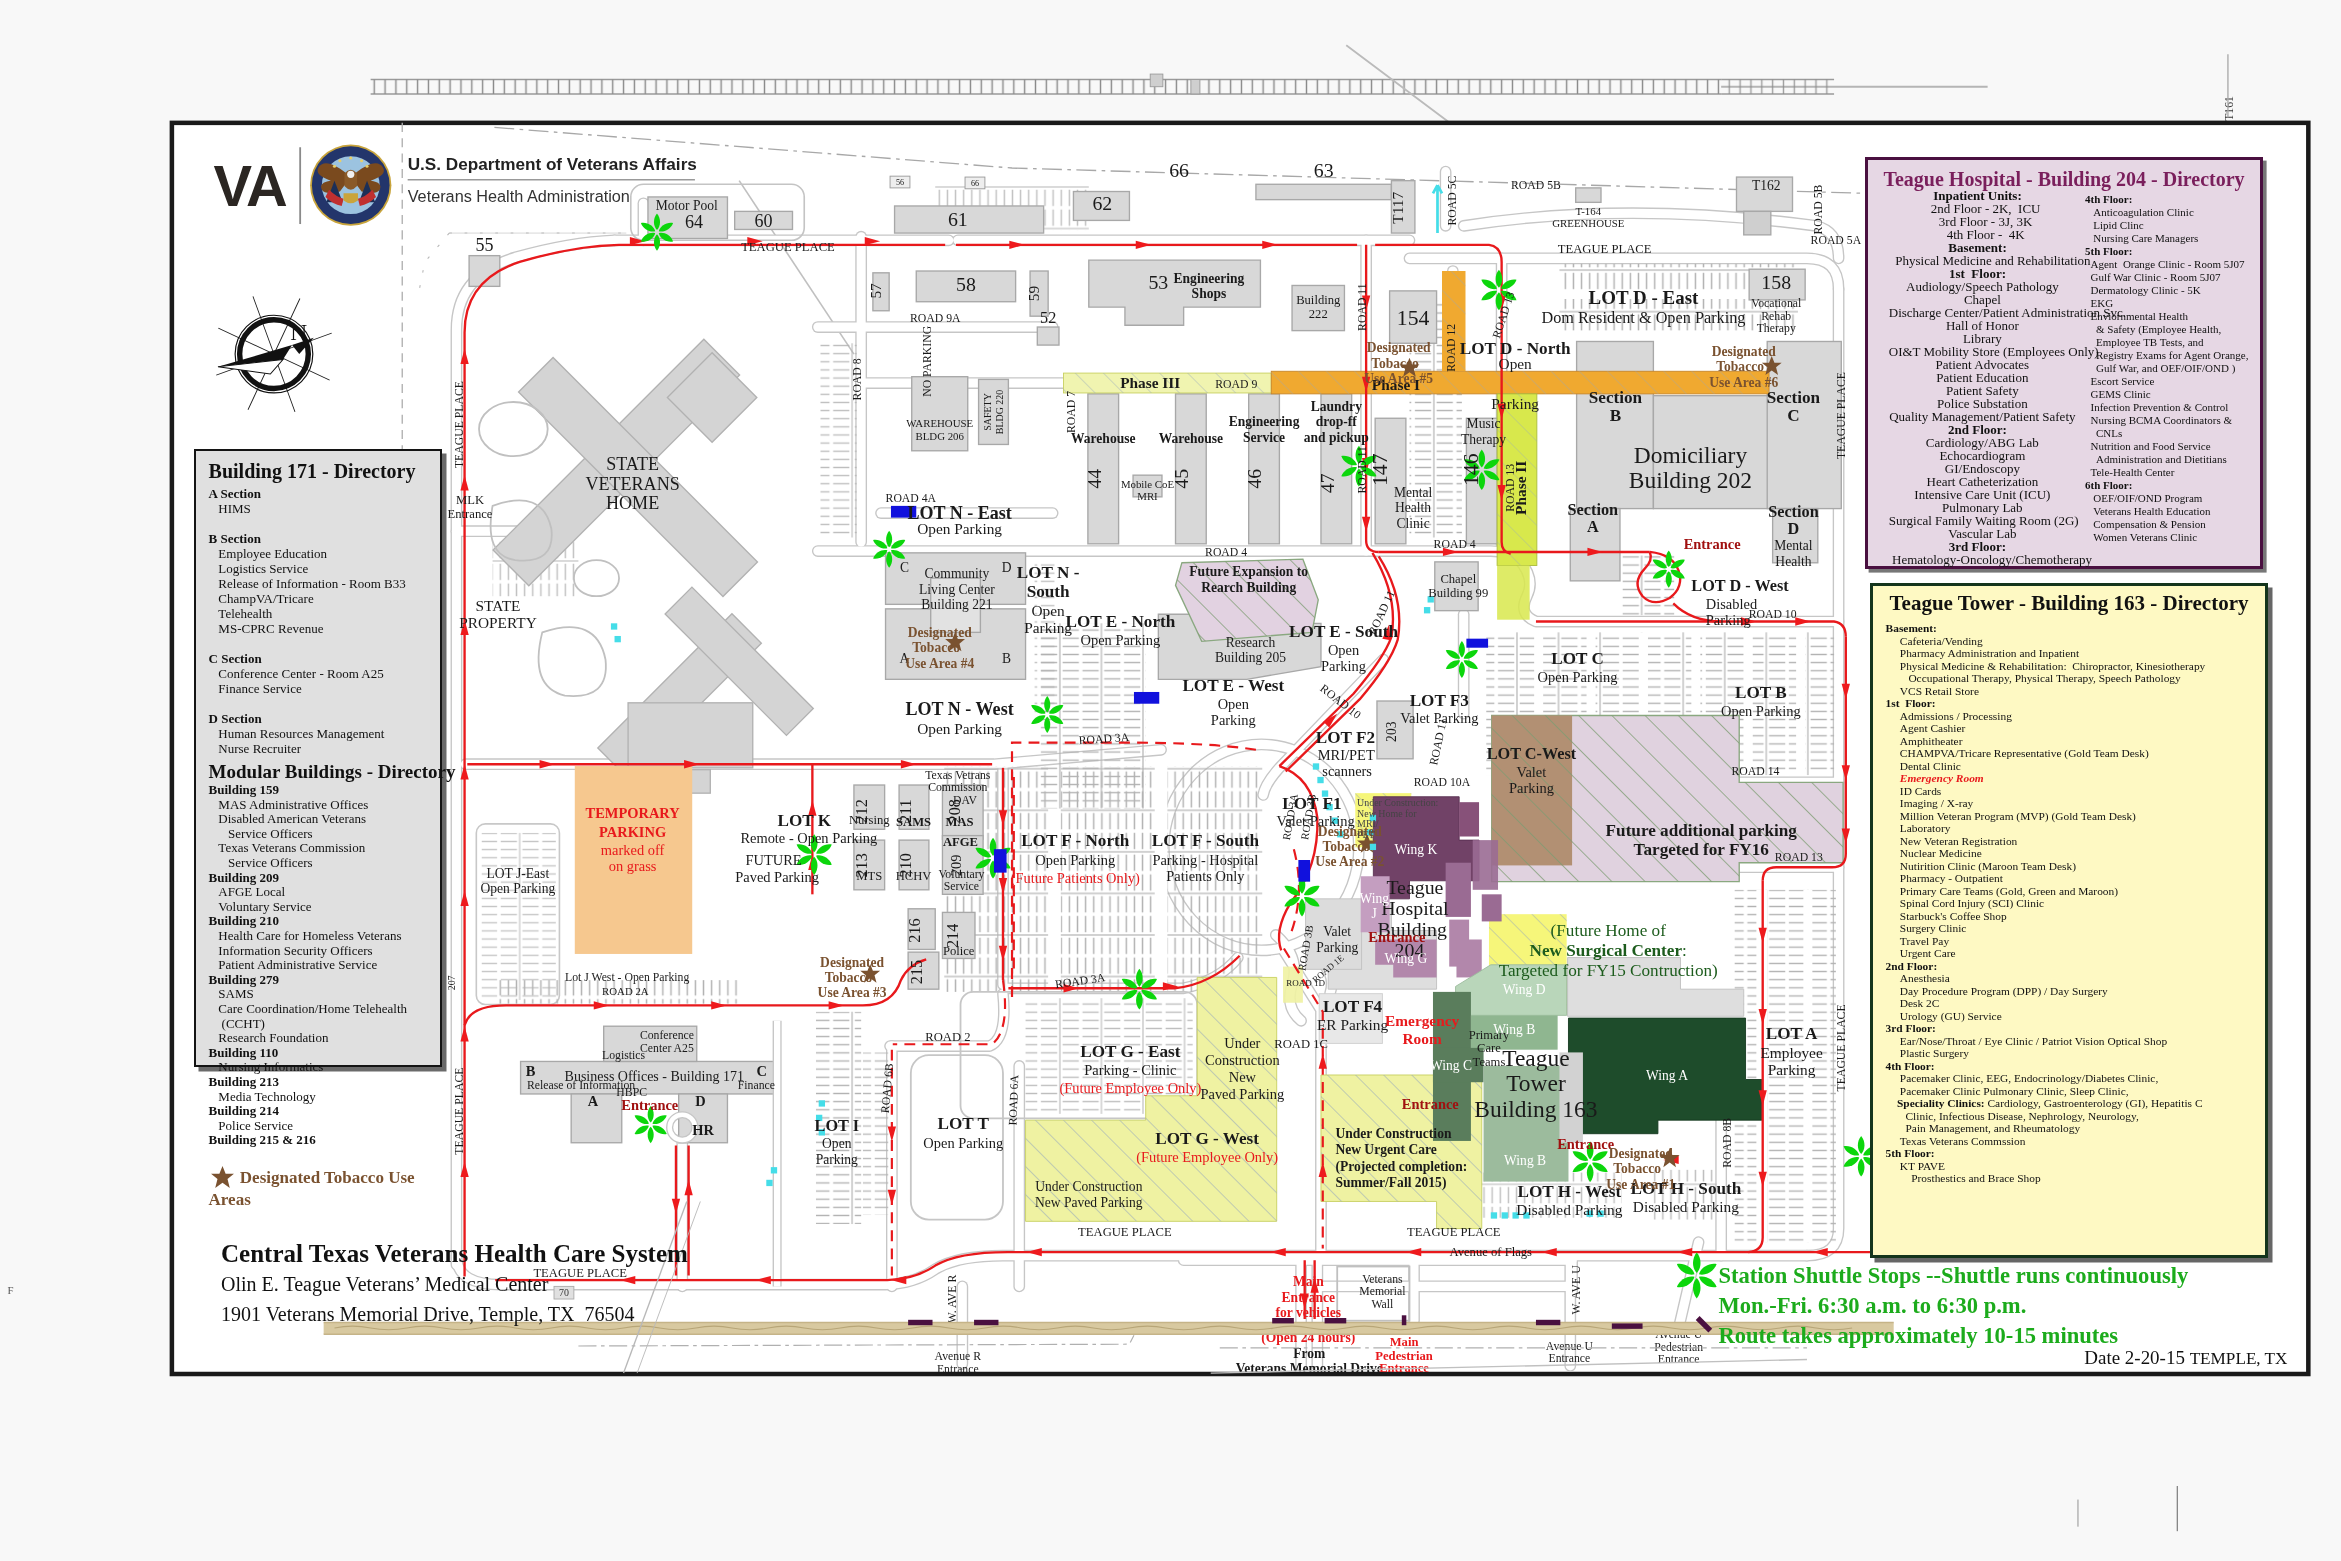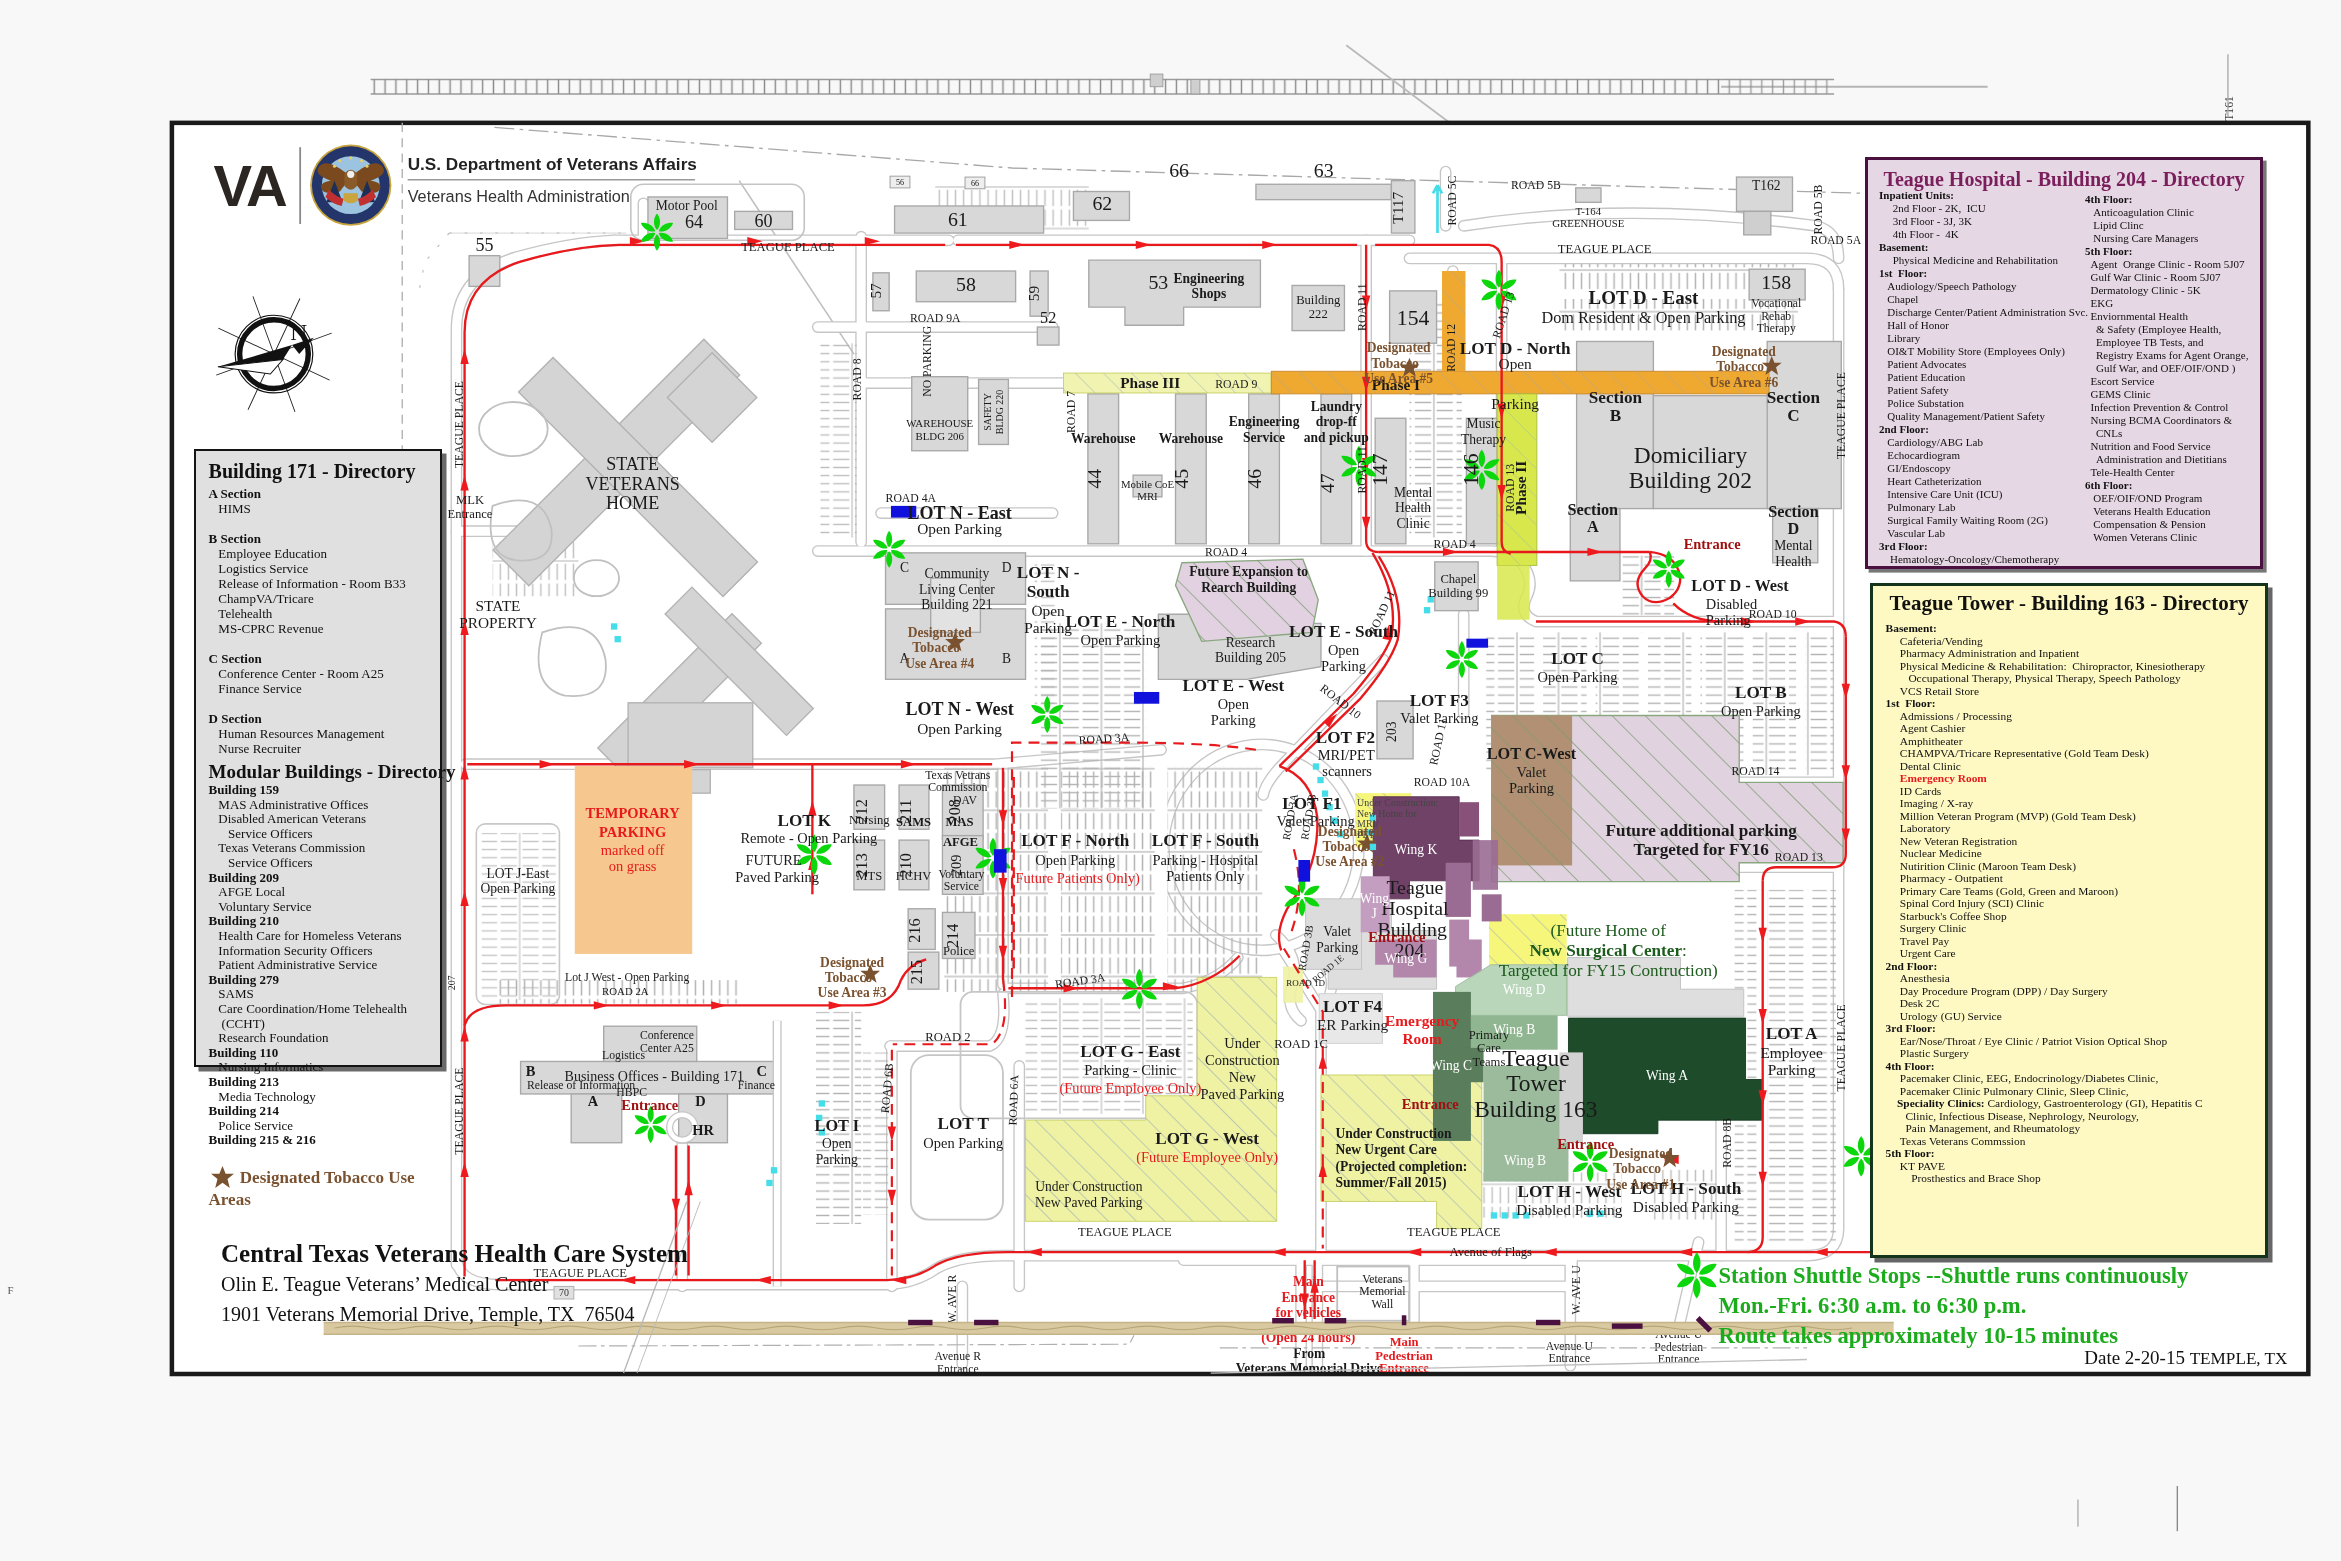--- a/index.html
+++ b/index.html
@@ -1237,21 +1237,21 @@
 <div class="ps" style="font-size:17px;font-weight:bold;color:#7a5230;margin-top:17px;">
 <svg width="27" height="25" viewBox="-12 -12 24 24" style="vertical-align:-7.2px;">
           <path d="M0,-11 L3,-3.5 L11,-3.5 L4.8,1.5 L7,10 L0,5 L-7,10 L-4.8,1.5 L-11,-3.5 L-3,-3.5 Z" fill="#7a5230"></path>
         </svg>
 Designated Tobacco Use Areas</div>
 </div>
 
 <div class="panel" style="left:1865px;top:157px;width:398px;height:412px;background:#e6d7e4;border:3.6px solid #4a1040;box-shadow:3.6px 3.6px 0 #777;">
 <div class="ps" style="font-size:20px;font-weight:bold;color:#7a1f5c;text-align:center;margin-top:8px;white-space:nowrap;">Teague Hospital - Building 204 - Directory</div>
 <div style="position:absolute;left:11px;top:29px;width:197px;" class="ps">
-<div style="font-size:11px;line-height:13px;white-space:nowrap;">
+<div style="font-size:13px;line-height:13px;white-space:nowrap;text-align:center;">
 <b>Inpatient Units:</b><br>
 &nbsp;&nbsp;&nbsp;&nbsp;&nbsp;2nd Floor - 2K,&nbsp; ICU<br>
 &nbsp;&nbsp;&nbsp;&nbsp;&nbsp;3rd Floor - 3J, 3K<br>
 &nbsp;&nbsp;&nbsp;&nbsp;&nbsp;4th Floor -&nbsp; 4K<br>
 <b>Basement:</b><br>
 &nbsp;&nbsp;&nbsp;&nbsp;&nbsp;Physical Medicine and Rehabilitation<br>
 <b>1st&nbsp; Floor:</b><br>
 &nbsp;&nbsp;&nbsp;Audiology/Speech Pathology<br>
 &nbsp;&nbsp;&nbsp;Chapel<br>
 &nbsp;&nbsp;&nbsp;Discharge Center/Patient Administration Svc.<br>
@@ -1318,21 +1318,21 @@
 &nbsp;&nbsp;&nbsp;&nbsp;&nbsp;Pharmacy Administration and Inpatient<br>
 &nbsp;&nbsp;&nbsp;&nbsp;&nbsp;Physical Medicine &amp; Rehabilitation:&nbsp; Chiropractor, Kinesiotherapy<br>
 &nbsp;&nbsp;&nbsp;&nbsp;&nbsp;&nbsp;&nbsp;&nbsp;Occupational Therapy, Physical Therapy, Speech Pathology<br>
 &nbsp;&nbsp;&nbsp;&nbsp;&nbsp;VCS Retail Store<br>
 <b>1st&nbsp; Floor:</b><br>
 &nbsp;&nbsp;&nbsp;&nbsp;&nbsp;Admissions / Processing<br>
 &nbsp;&nbsp;&nbsp;&nbsp;&nbsp;Agent Cashier<br>
 &nbsp;&nbsp;&nbsp;&nbsp;&nbsp;Amphitheater<br>
 &nbsp;&nbsp;&nbsp;&nbsp;&nbsp;CHAMPVA/Tricare Representative (Gold Team Desk)<br>
 &nbsp;&nbsp;&nbsp;&nbsp;&nbsp;Dental Clinic<br>
-&nbsp;&nbsp;&nbsp;&nbsp;&nbsp;<b style="color:#e8191c;">Emergency Room</b><br>
+&nbsp;&nbsp;&nbsp;&nbsp;&nbsp;<b style="color:#e8191c;font-style:italic;">Emergency Room</b><br>
 &nbsp;&nbsp;&nbsp;&nbsp;&nbsp;ID Cards<br>
 &nbsp;&nbsp;&nbsp;&nbsp;&nbsp;Imaging / X-ray<br>
 &nbsp;&nbsp;&nbsp;&nbsp;&nbsp;Million Veteran Program (MVP) (Gold Team Desk)<br>
 &nbsp;&nbsp;&nbsp;&nbsp;&nbsp;Laboratory<br>
 &nbsp;&nbsp;&nbsp;&nbsp;&nbsp;New Veteran Registration<br>
 &nbsp;&nbsp;&nbsp;&nbsp;&nbsp;Nuclear Medicine<br>
 &nbsp;&nbsp;&nbsp;&nbsp;&nbsp;Nutirition Clinic (Maroon Team Desk)<br>
 &nbsp;&nbsp;&nbsp;&nbsp;&nbsp;Pharmacy - Outpatient<br>
 &nbsp;&nbsp;&nbsp;&nbsp;&nbsp;Primary Care Teams (Gold, Green and Maroon)<br>
 &nbsp;&nbsp;&nbsp;&nbsp;&nbsp;Spinal Cord Injury (SCI) Clinic<br>

